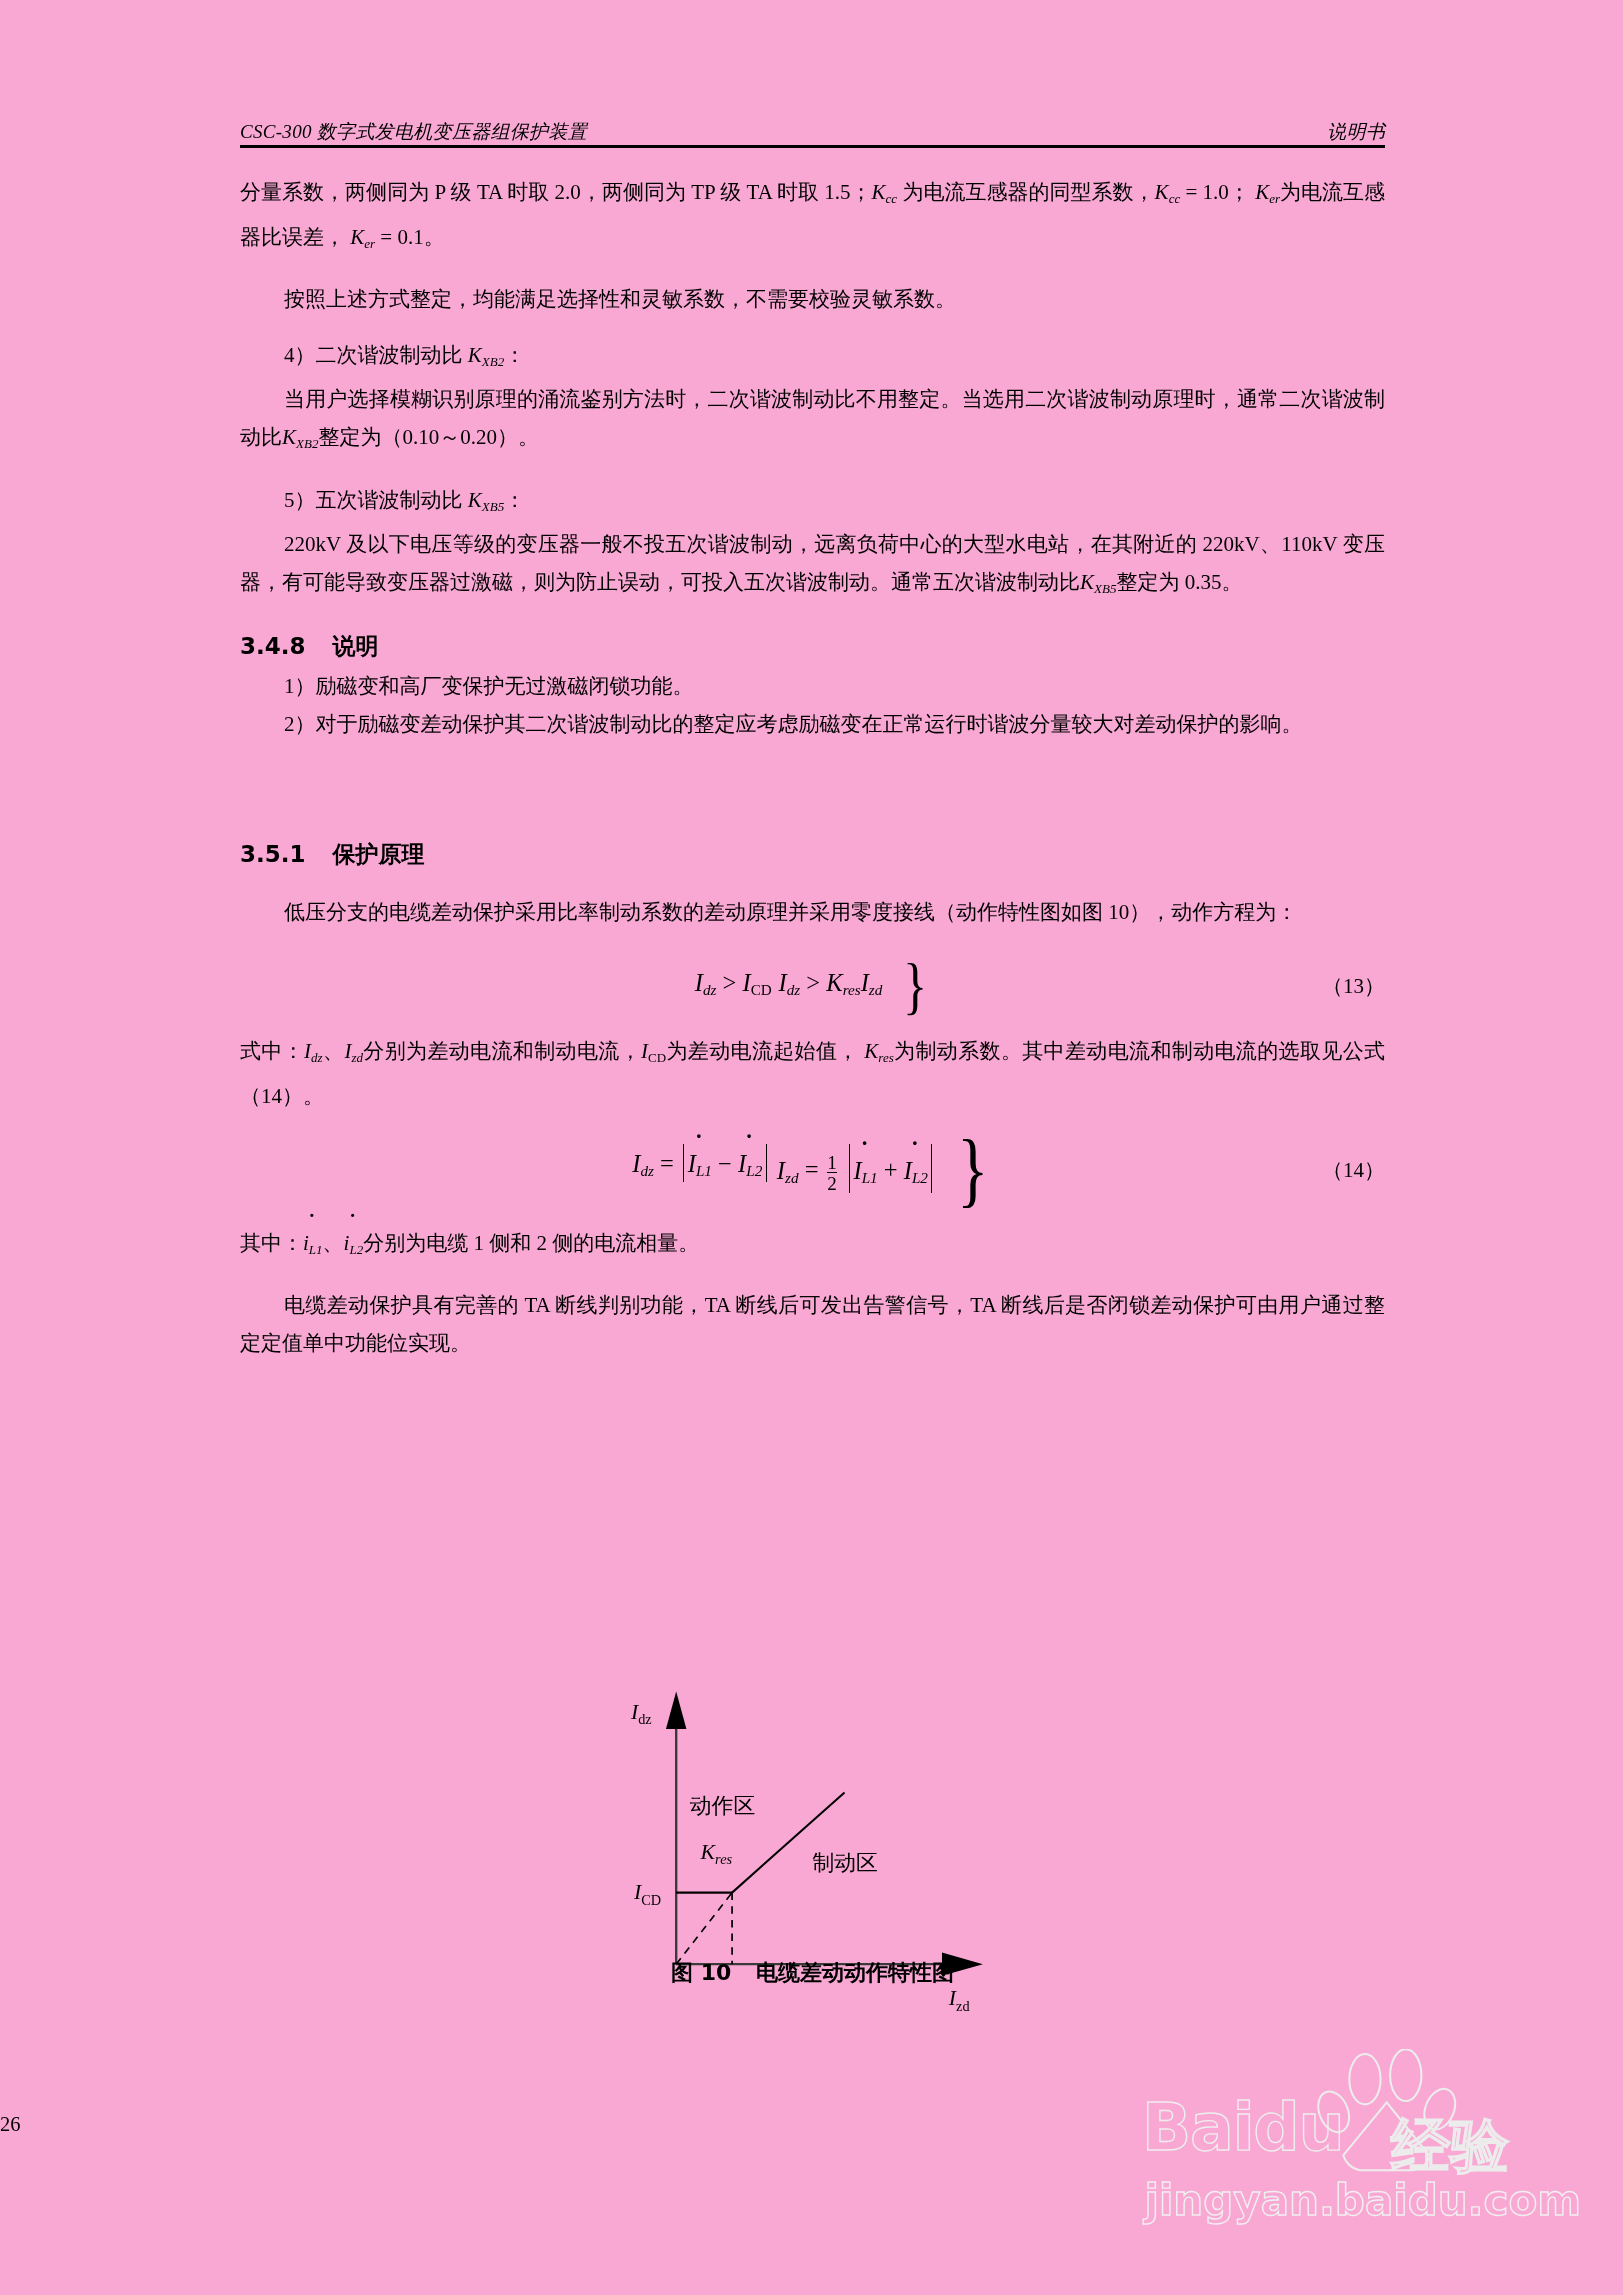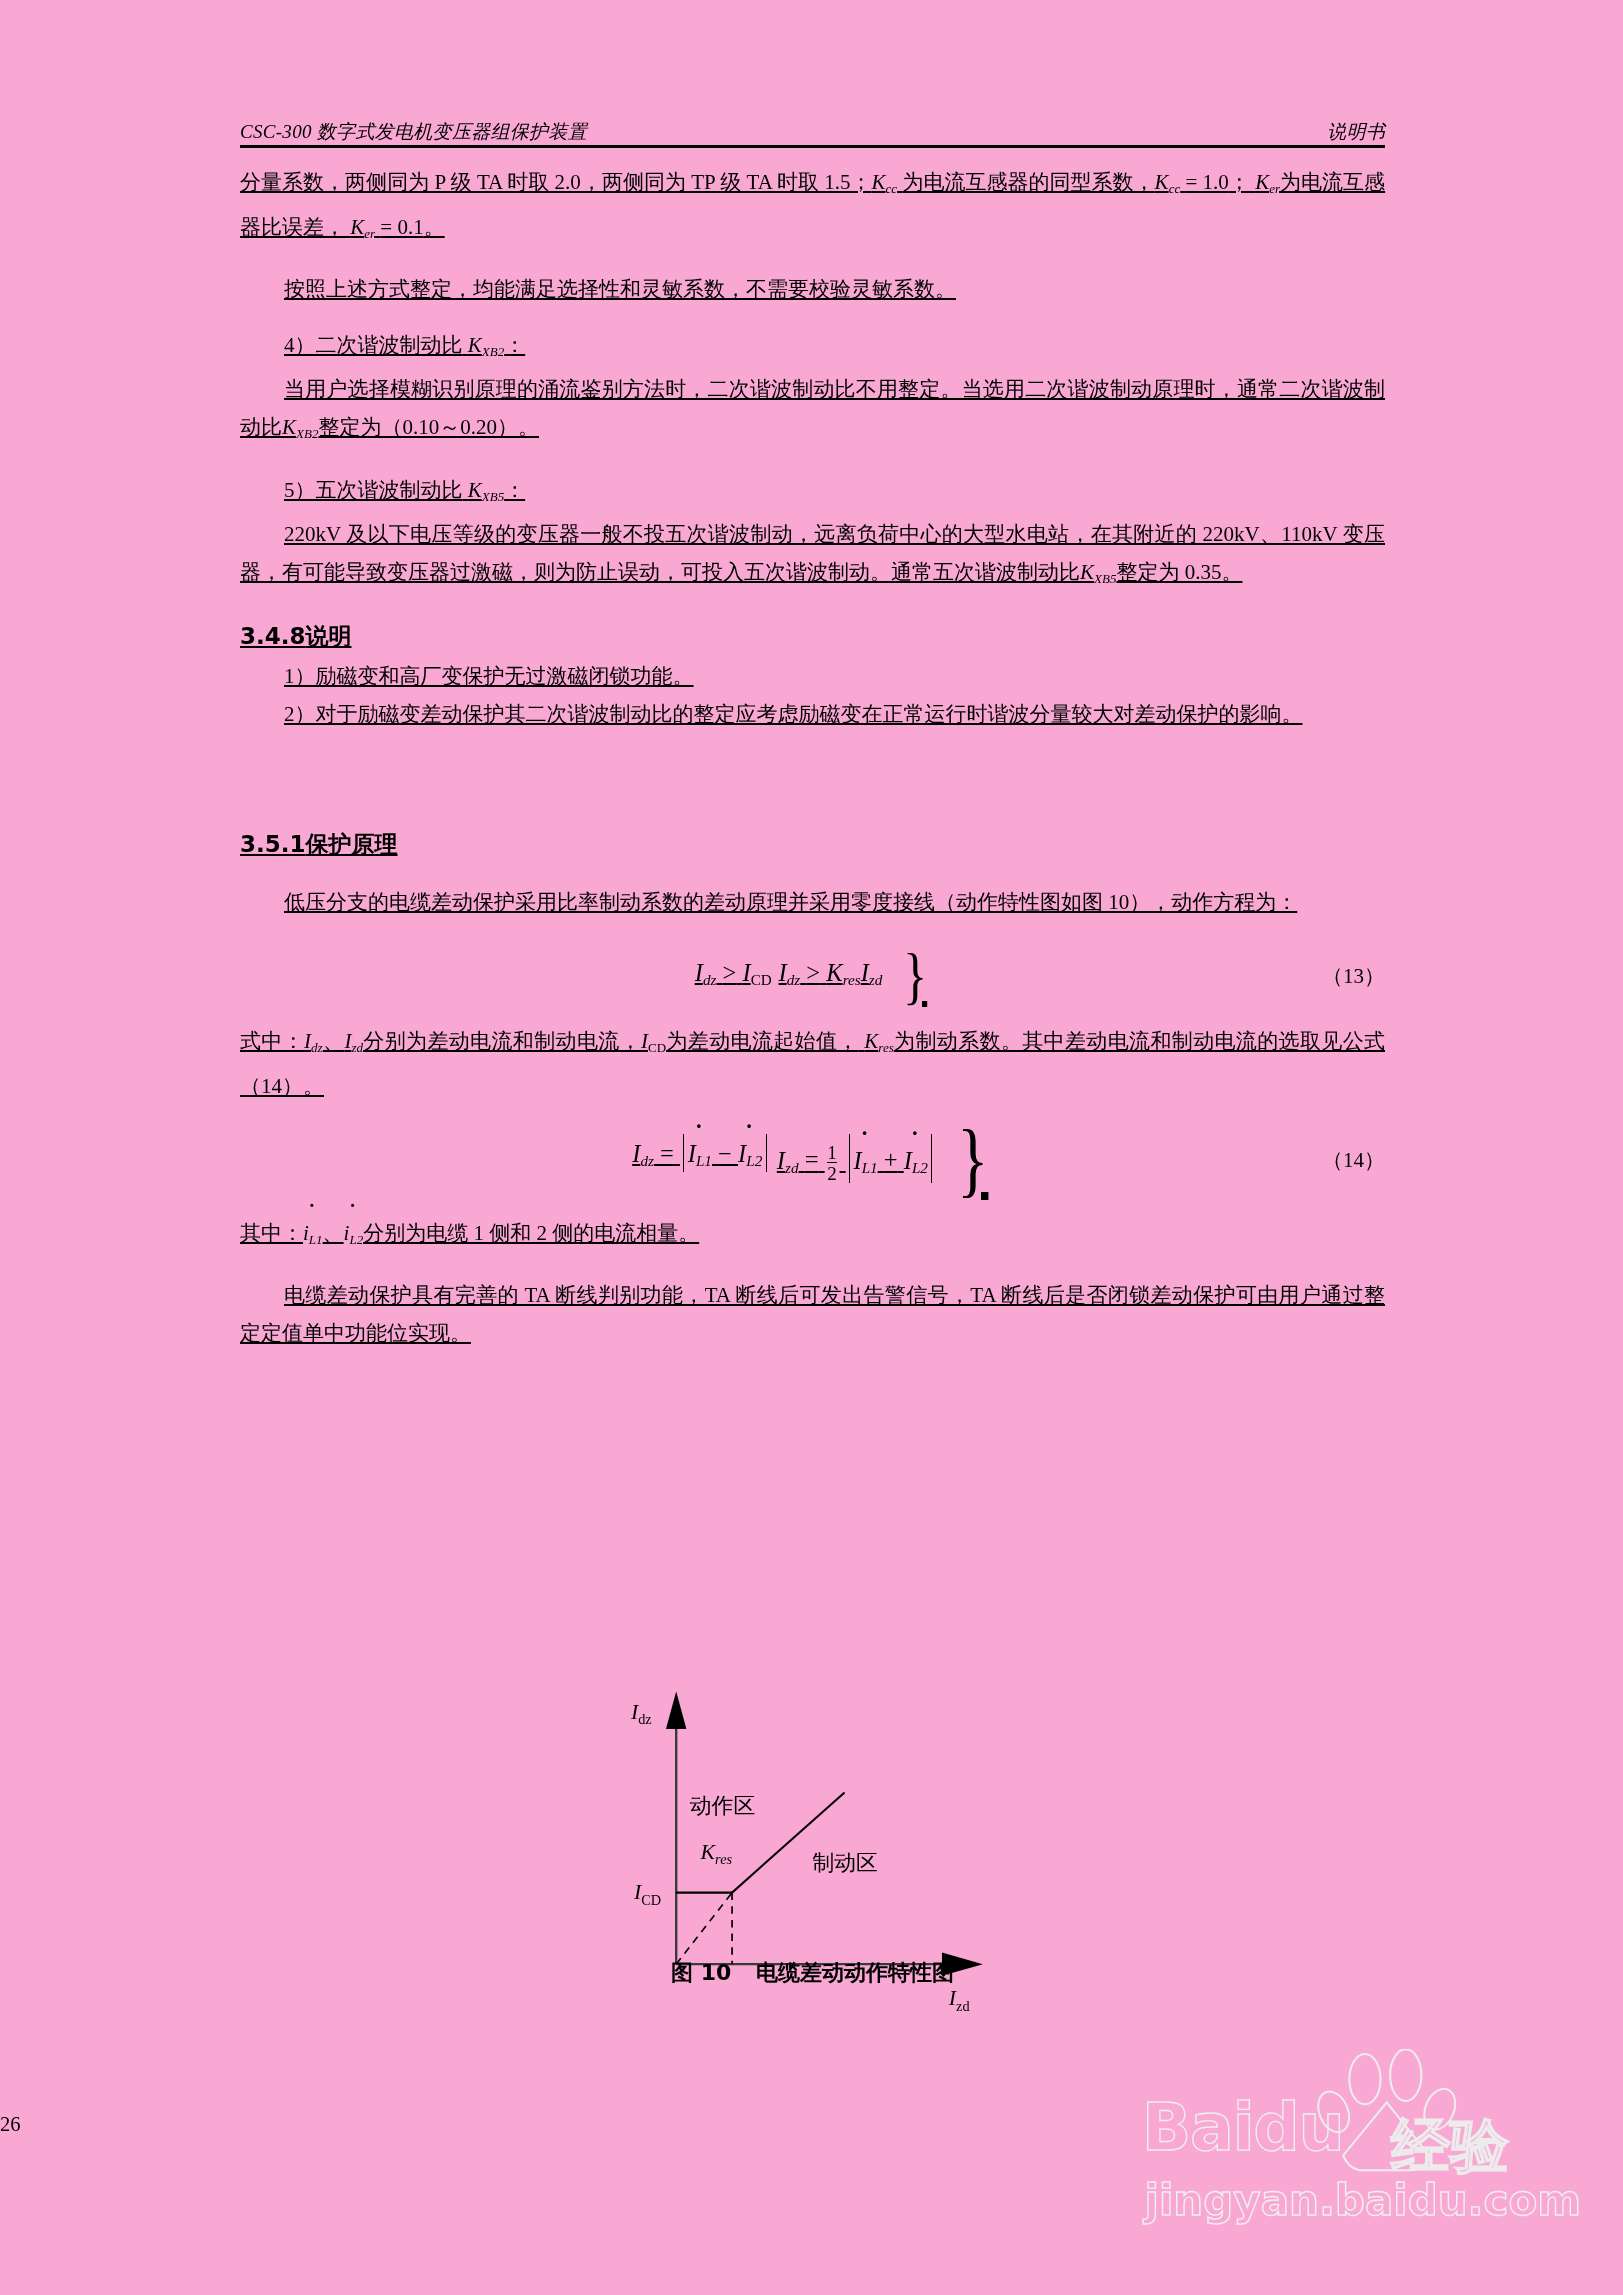--- a/index.html
+++ b/index.html
@@ -40,23 +40,22 @@
     top: 145px;
     width: 1145px;
     height: 0;
     border-top: 3.4px solid #000;
   }
 
   
   #content {
     position: absolute;
     left: 240px;
-    top: 163px;
+    top: 173px;
     width: 1145px;
-    text-decoration: underline;
   }
   p {
     margin: 0;
     font-size: 21px;
     line-height: 38px;
     text-align: justify;
     text-justify: inter-ideograph;
   }
   .indent2 { text-indent: 44px; }
   .gap-sm { height: 17.7px; }
@@ -89,21 +88,21 @@
     line-height: 41px;
   }
   h2.sec2 {
     margin: 0;
     font-family: "DejaVu Sans", "Liberation Sans", sans-serif;
     font-size: 31px;
     font-weight: bold;
     line-height: 53px;
   }
   h2.sec2 .num { margin-right: 27px; }
-  h3.sec3 .num { margin-right: 0; }
+  h3.sec3 .num { margin-right: 27px; }
 
   
   .eqrow {
     position: relative;
     width: 100%;
     display: flex;
     align-items: center;
     justify-content: center;
   }
   .eqbody {

